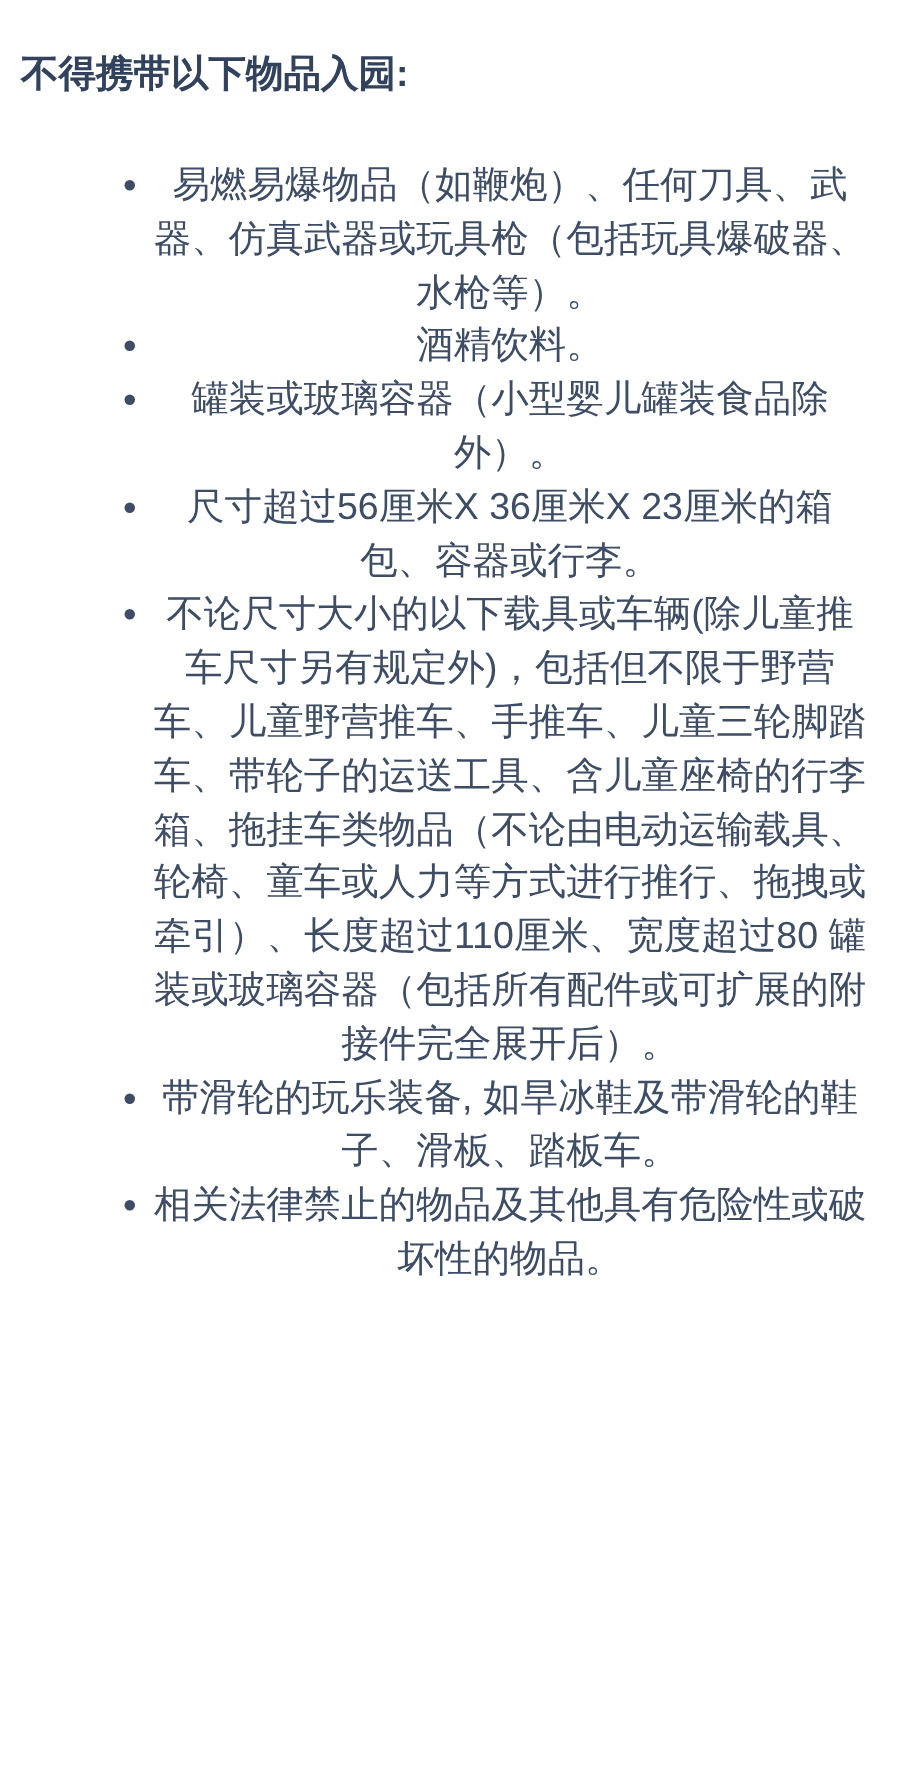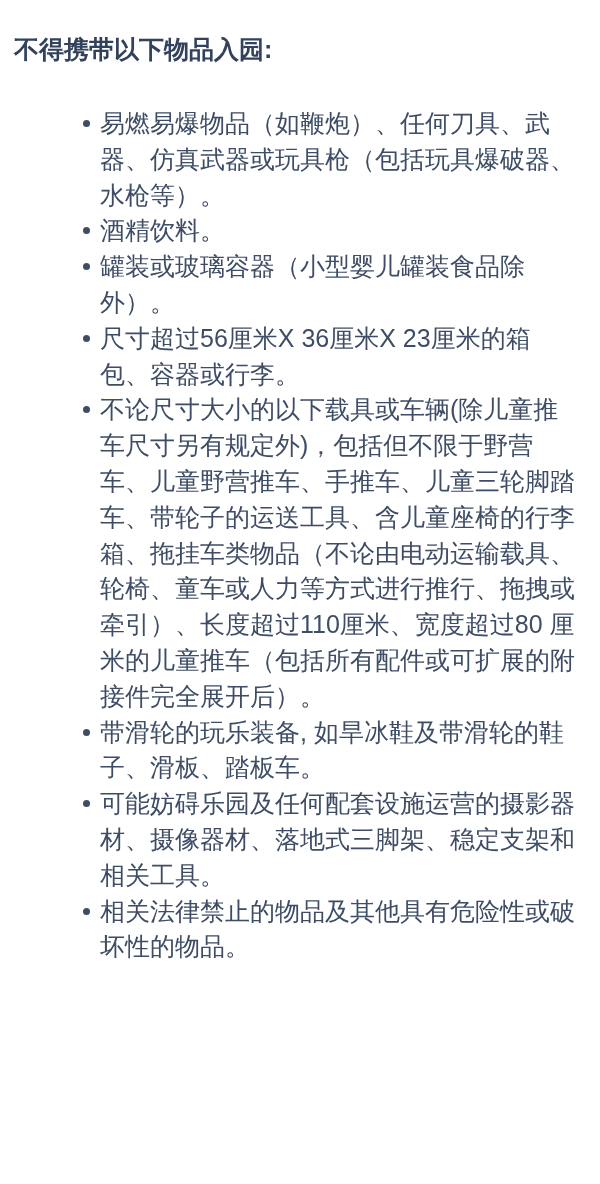--- a/index.html
+++ b/index.html
@@ -33,20 +33,21 @@
     padding: 0 0 0 86px;
   }
   .item {
     position: relative;
     max-width: 480px;
     font-size: 25px;
     line-height: 35.8px;
     color: #3e4d65;
     word-break: normal;
     overflow-wrap: break-word;
+    text-align: center;
   }
   .item::before {
     content: "";
     position: absolute;
     left: -17px;
     top: 14px;
     width: 7px;
     height: 7px;
     border-radius: 50%;
     background: #3e4d65;
@@ -66,18 +67,17 @@
 </head>
 <body>
 
 <div class="page">
   <h1 class="heading">不得携带以下物品入园:</h1>
   <ul class="items">
       <li class="item">易燃易爆物品（如鞭炮）、任何刀具、武器、仿真武器或玩具枪（包括玩具爆破器、水枪等）。</li>
       <li class="item">酒精饮料。</li>
       <li class="item">罐装或玻璃容器（小型婴儿罐装食品除外）。</li>
       <li class="item">尺寸超过56厘米X 36厘米X 23厘米的箱包、容器或行李。</li>
-      <li class="item">不论尺寸大小的以下载具或车辆(除儿童推车尺寸另有规定外)，包括但不限于野营车、儿童野营推车、手推车、儿童三轮脚踏车、带轮子的运送工具、含儿童座椅的行李箱、拖挂车类物品（不论由电动运输载具、轮椅、童车或人力等方式进行推行、拖拽或牵引）、长度超过110厘米、宽度超过80 厘米的儿童推车（包括所有配件或可扩展的附接件完全展开后）。</li>
+      <li class="item">不论尺寸大小的以下载具或车辆(除儿童推车尺寸另有规定外)，包括但不限于野营车、儿童野营推车、手推车、儿童三轮脚踏车、带轮子的运送工具、含儿童座椅的行李箱、拖挂车类物品（不论由电动运输载具、轮椅、童车或人力等方式进行推行、拖拽或牵引）、长度超过110厘米、宽度超过80 罐装或玻璃容器（包括所有配件或可扩展的附接件完全展开后）。</li>
       <li class="item">带滑轮的玩乐装备, 如旱冰鞋及带滑轮的鞋子、滑板、踏板车。</li>
-      <li class="item">可能妨碍乐园及任何配套设施运营的摄影器材、摄像器材、落地式三脚架、稳定支架和相关工具。</li>
       <li class="item">相关法律禁止的物品及其他具有危险性或破坏性的物品。</li>
     </ul>
 </div>
 
 </body></html>

